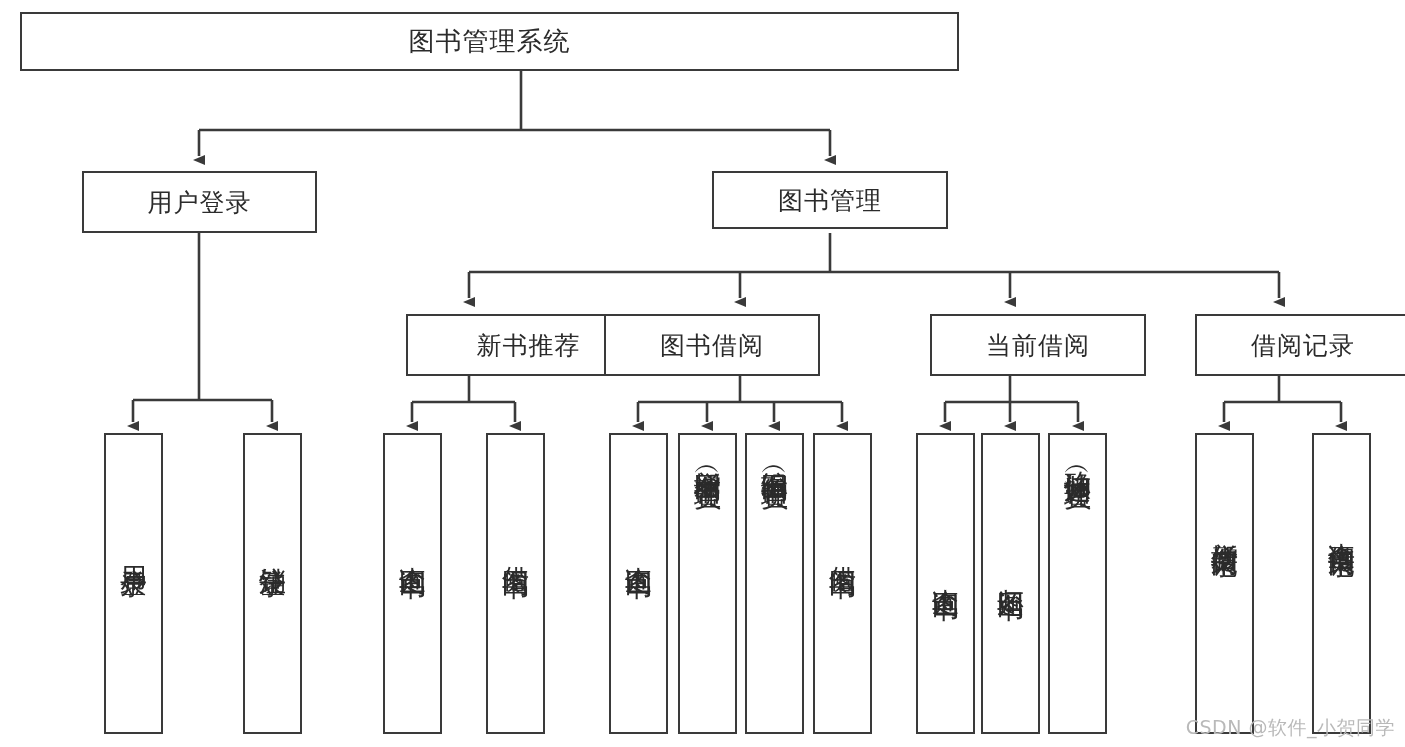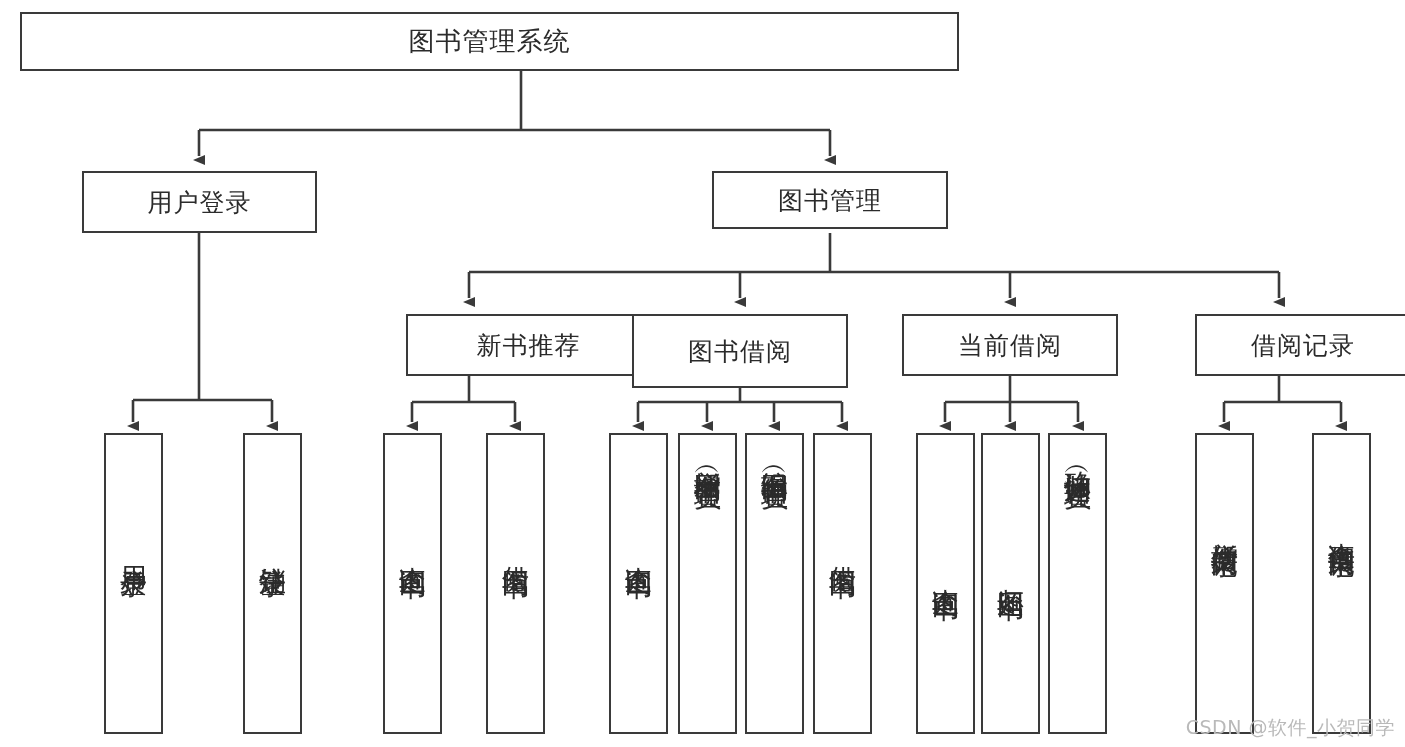--- a/index.html
+++ b/index.html
@@ -137,24 +137,24 @@
   <div class="node h" style="left:82px;top:171px;width:235px;height:62px;">
     <span>用户登录</span>
   </div>
   <div class="node h" style="left:712px;top:171px;width:236px;height:58px;">
     <span>图书管理</span>
   </div>
 
   <div class="node h" style="left:362px;top:314px;width:245px;height:62px;margin-left:44px;">
     <span>新书推荐</span>
   </div>
-  <div class="node h" style="left:632px;top:314px;width:216px;height:74px;font-family:Liberation Mono, monospace;">
+  <div class="node h" style="left:604px;top:314px;width:216px;height:62px;font-family:Liberation Mono, monospace;">
     <span>图书借阅</span>
   </div>
-  <div class="node h" style="left:902px;top:314px;width:216px;height:62px;">
+  <div class="node h" style="left:930px;top:314px;width:216px;height:62px;">
     <span>当前借阅</span>
   </div>
   <div class="node h" style="left:1172px;top:314px;width:216px;height:62px;margin-left:23px;">
     <span>借阅记录</span>
   </div>
 
   <div class="node v mid2" style="left:104px;top:433px;width:59px;height:301px;">
     <span class="vtext">用户登录</span>
   </div>
   <div class="node v mid2" style="left:243px;top:433px;width:59px;height:301px;">

